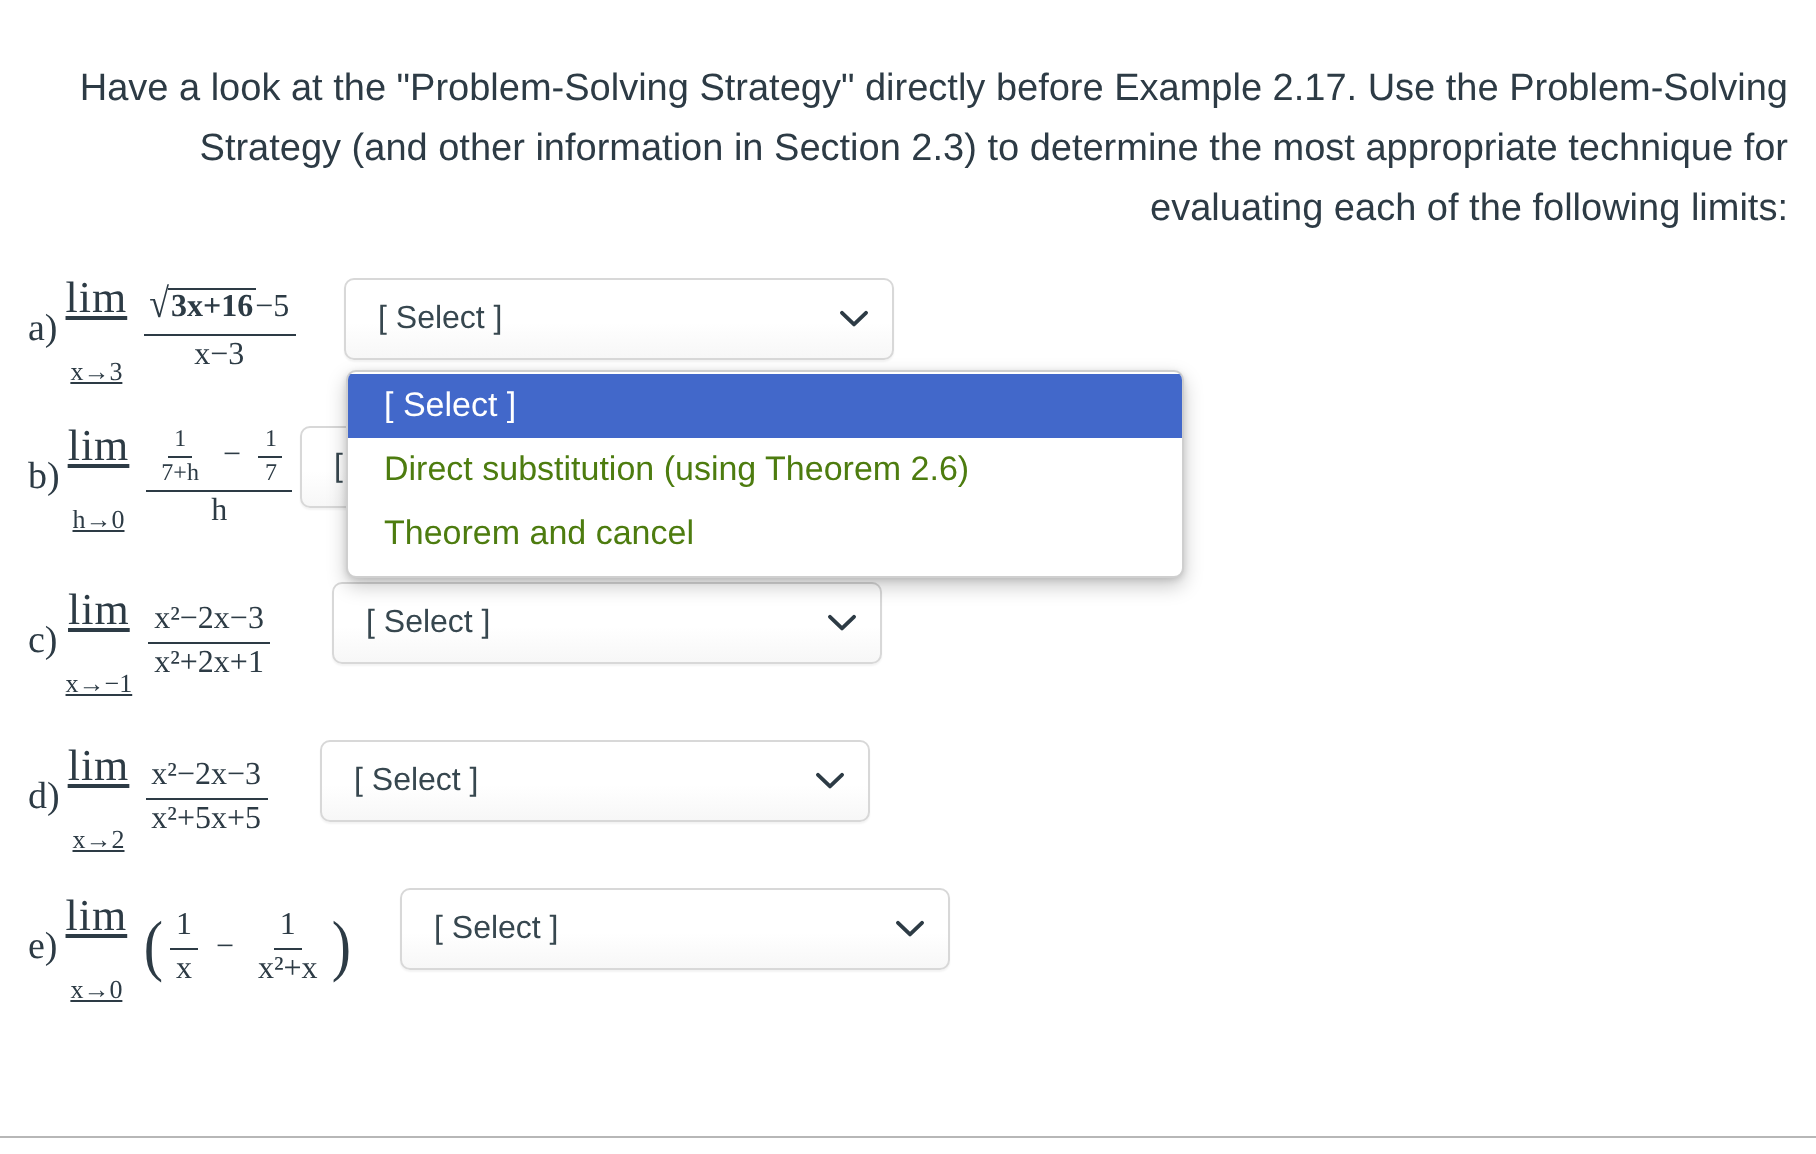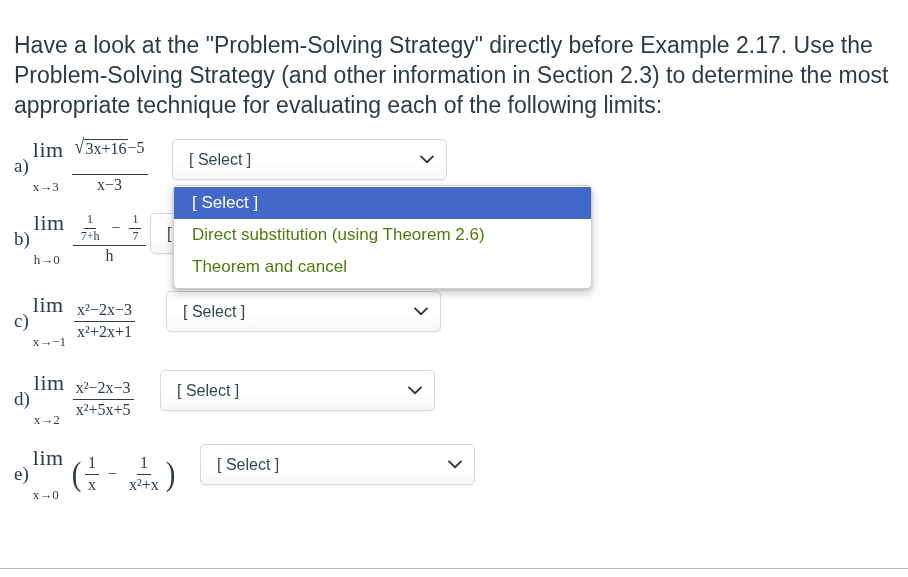--- a/index.html
+++ b/index.html
@@ -16,23 +16,24 @@
     color: #2d3b45;
     -webkit-font-smoothing: antialiased;
   }
 
   
   #intro {
     position: absolute;
     left: 14px;
     top: 30px;
     width: 880px;
-    font-size: 23px;
+    font-size: 19px;
     line-height: 30px;
     color: #2d3b45;
+    text-align: right;
   }
 
   
   .qrow {
     position: absolute;
     left: 14px;
     display: flex;
     align-items: center;
   }
   .qlabel {
@@ -46,23 +47,24 @@
   .math {
     font-family: "Liberation Serif", serif;
     color: #2d3b45;
     display: flex;
     align-items: center;
     white-space: nowrap;
   }
   .limop {
     display: inline-flex;
     flex-direction: column;
-    align-items: flex-start;
+    align-items: center;
     line-height: 1;
     margin-right: 6px;
+    text-decoration: underline;
   }
   .limop .lim-main { font-size: 22px; letter-spacing: .5px; }
   .limop .lim-sub  { font-size: 13px; margin-top: 19px; }
 
   .frac {
     display: inline-flex;
     flex-direction: column;
     align-items: center;
     line-height: 1.15;
     margin: 0 2px;
@@ -79,22 +81,23 @@
     position: relative;
   }
   .sqrt .radical {
     font-size: 18px;
     line-height: 1;
     transform: scaleY(1.15);
     margin-right: -1px;
   }
   .sqrt .radicand {
     border-top: 1.3px solid #2d3b45;
-    padding: 0 1px 15px 2px;
+    padding: 0 1px 2px 2px;
     margin-top: 1px;
+    font-weight: bold;
   }
   .paren {
     font-size: 34px;
     line-height: 0.8;
     font-family: "Liberation Serif", serif;
     transform: scaleX(0.85);
     display: inline-block;
     margin: 0 1px;
   }
   .minus-op { font-size: 16px; margin: 0 7px; }

